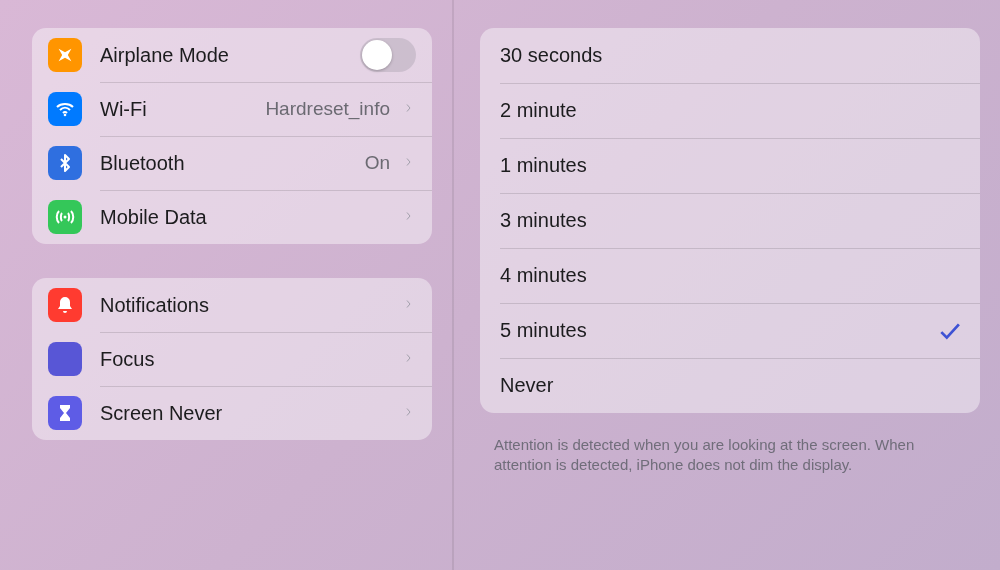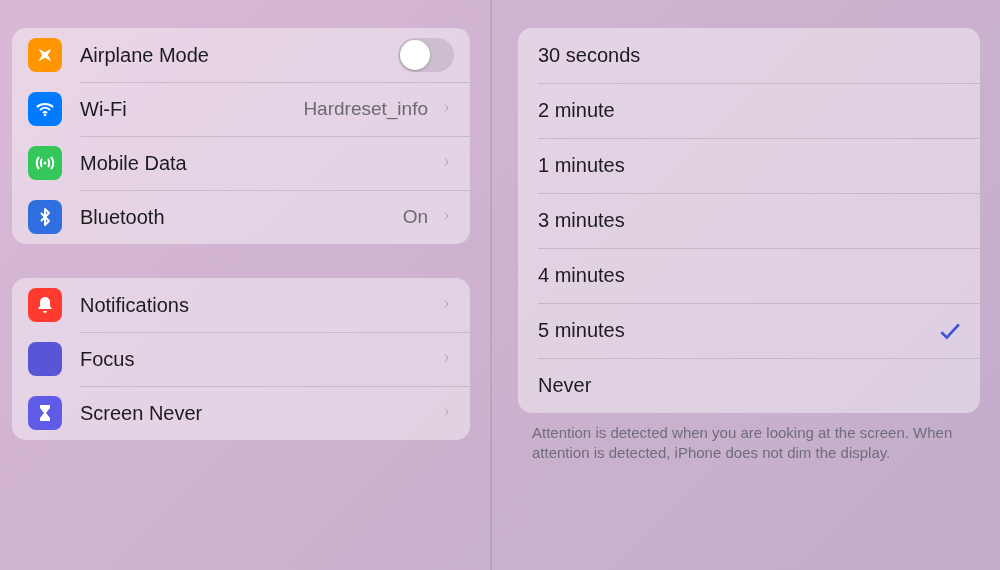--- a/index.html
+++ b/index.html
@@ -7,22 +7,22 @@
     width: 1000px;
     height: 570px;
     background: linear-gradient(135deg, #d9b8d6 0%, #cdb2cf 50%, #c2adcc 100%);
     font-family: -apple-system, BlinkMacSystemFont, "Segoe UI", Helvetica, Arial, sans-serif;
     overflow: hidden;
     position: relative;
     color: #1c1c1e;
   }
   .columns { display: flex; width: 100%; height: 100%; }
   .sidebar {
-    width: 490px;
-    padding: 28px 20px 0 12px;
+    width: 452px;
+    padding: 28px 20px 0 32px;
     flex-shrink: 0;
   }
   .divider-vert {
     width: 2px;
     background: rgba(0,0,0,0.08);
   }
   .detail {
     flex: 1;
     padding: 28px 20px 0 26px;
   }
@@ -91,21 +91,21 @@
   .opt + .opt::before {
     content:"";
     position:absolute;
     left: 20px; right: 0; top:0; height:1px;
     background: rgba(0,0,0,0.12);
   }
   .opt-label { font-size: 20px; }
   .check { margin-left: auto; color: #3e52d4; display:flex; }
   .check svg { width: 22px; height: 22px; }
   .footer {
-    padding: 10px 14px 0 14px;
+    padding: 22px 14px 0 14px;
     font-size: 15px;
     color: #706d7a;
     line-height: 1.35;
   }
 
   
   .ic-orange { background:#ff9500; }
   .ic-blue   { background:#007aff; }
   .ic-blue2  { background:#2f6fe0; }
   .ic-green  { background:#34c759; }
@@ -141,42 +141,42 @@
           <span class="label">Wi-Fi</span>
           <span class="spacer"></span>
           <span class="value">Hardreset_info</span>
           <span class="chevron">
             <svg viewBox="0 0 20 20">
               <use href="#chevron-icon"></use>
             </svg>
           </span>
         </div>
         <div class="row">
+          <div class="icon-box ic-blue2">
+            <svg viewBox="0 0 20 20">
+              <use href="#bluetooth-icon"></use>
+            </svg>
+          </div>
+          <span class="label">Bluetooth</span>
+          <span class="spacer"></span>
+          <span class="value">On</span>
+          <span class="chevron">
+            <svg viewBox="0 0 20 20">
+              <use href="#chevron-icon"></use>
+            </svg>
+          </span>
+        </div>
+        <div class="row">
           <div class="icon-box ic-green">
             <svg viewBox="0 0 20 20">
               <use href="#antenna-icon"></use>
             </svg>
           </div>
           <span class="label">Mobile Data</span>
           <span class="spacer"></span>
-          <span class="chevron">
-            <svg viewBox="0 0 20 20">
-              <use href="#chevron-icon"></use>
-            </svg>
-          </span>
-        </div>
-        <div class="row">
-          <div class="icon-box ic-blue2">
-            <svg viewBox="0 0 20 20">
-              <use href="#bluetooth-icon"></use>
-            </svg>
-          </div>
-          <span class="label">Bluetooth</span>
-          <span class="spacer"></span>
-          <span class="value">On</span>
           <span class="chevron">
             <svg viewBox="0 0 20 20">
               <use href="#chevron-icon"></use>
             </svg>
           </span>
         </div>
       </div>
     <div class="group" id="group2">
         <div class="row">
           <div class="icon-box ic-red">

